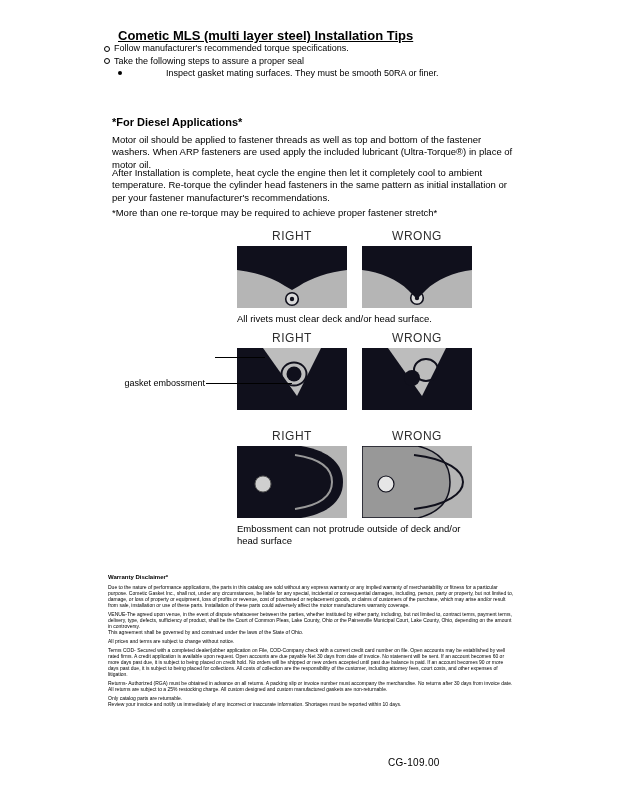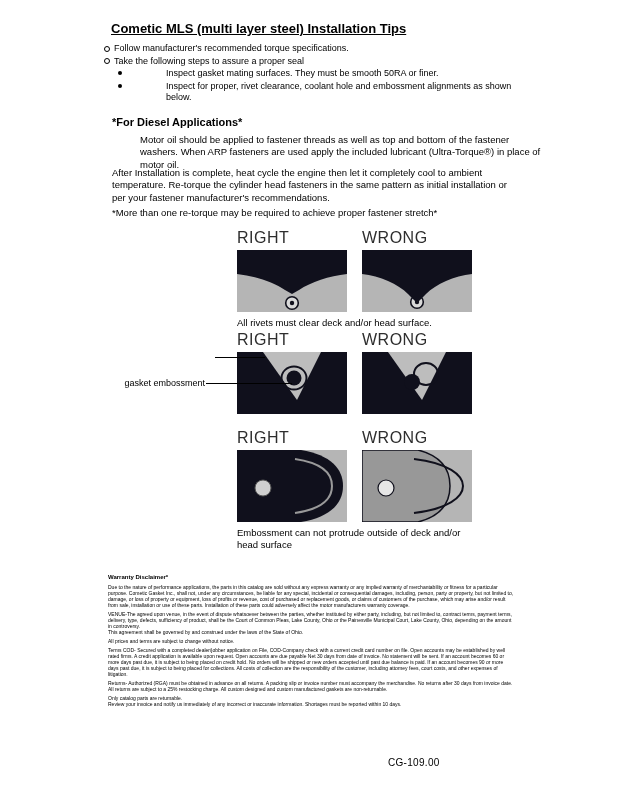--- a/index.html
+++ b/index.html
@@ -1,44 +1,44 @@
 <!DOCTYPE html>
 <html><head>
 <meta charset="utf-8">
 <style>
   html,body { margin:0; padding:0; background:#ffffff; }
   .page {
     position:relative; width:618px; height:800px; background:#ffffff;
     font-family:"Liberation Sans", sans-serif; color:#000; overflow:hidden;
   }
   .title {
-    position:absolute; left:110px; top:20px; margin:1px;
+    position:absolute; left:110px; top:20px; margin:8px;
     font-size:13px; font-weight:bold; text-decoration:underline;
   }
   .bullets { position:absolute; left:104px; top:43px; width:420px; }
   .bullet { display:flex; align-items:flex-start; font-size:9px; line-height:11px; margin-bottom:1.5px; }
   .bullet.sub { margin-left:14px;gap:40px; }
   .o-marker {
     flex:0 0 auto; width:4px; height:4px; border:1px solid #000; border-radius:50%;
     margin:2.5px 4px 0 0;
   }
   .dot-marker {
     flex:0 0 auto; width:4px; height:4px; background:#000; border-radius:50%;
     margin:3px 4px 0 0;
   }
   .diesel-heading { position:absolute; left:112px; top:116px; margin:0; font-size:11px; font-weight:bold; }
   .para { position:absolute; left:112px; width:402px; margin:0; font-size:9.5px; line-height:1.3; }
-  .para1 { top:134px;margin-left:28px; }
+  .para1 { top:134px; }
   .para2 { top:167px; }
   .note  { top:207px; }
 
   .diag-row { position:absolute; left:237px; width:235px; }
   .row1 { top:229px; } .row2 { top:331px; } .row3 { top:429px; }
   .dhead { display:flex; gap:15px; }
-  .dhead span { width:110px; font-size:16px; letter-spacing:0.5px; color:#2e2e2e; }
+  .dhead span { width:110px; text-align:center; font-size:12px; letter-spacing:0.5px; color:#2e2e2e; }
   .dpanels { display:flex; gap:15px; margin-top:3px; }
   .dpanels svg { display:block; }
   .dcaption { margin-top:5px; font-size:9.5px; line-height:1.25; }
   .row3 .dcaption { width:225px; }
 
   .callout { position:absolute; font-size:9px; line-height:11px; }
   .callout1 { left:118px; top:345px; width:95px; text-align:right; }
   .callout2 { left:120px; top:378px; width:85px; text-align:right; }
   .leader { position:absolute; height:1px; background:#000; }
   .leader1 { left:215px; top:357px; width:50px; }
@@ -63,24 +63,20 @@
       <span class="o-marker"></span>
       <span>Follow manufacturer's recommended torque specifications.</span>
     </div>
     <div class="bullet">
       <span class="o-marker"></span>
       <span>Take the following steps to assure a proper seal</span>
     </div>
     <div class="bullet sub">
       <span class="dot-marker"></span>
       <span>Inspect gasket mating surfaces.  They must be smooth 50RA or finer.</span>
-    </div>
-    <div class="bullet sub">
-      <span class="dot-marker"></span>
-      <span>Inspect for proper, rivet clearance, coolant hole and embossment alignments as shown below.</span>
     </div>
   </div>
 
   <h2 class="diesel-heading">*For Diesel Applications*</h2>
   <p class="para para1">Motor oil should be applied to fastener threads as well as top and bottom of the fastener washers. When ARP fasteners are used apply the included lubricant (Ultra-Torque®) in place of motor oil.</p>
   <p class="para para2">After Installation is complete, heat cycle the engine then let it completely cool to ambient temperature. Re-torque the cylinder head fasteners in the same pattern as initial installation or per your fastener manufacturer's recommendations.</p>
   <p class="para note">*More than one re-torque may be required to achieve proper fastener stretch*</p>
 
   <div class="diag-row row1">
     <div class="dhead">

